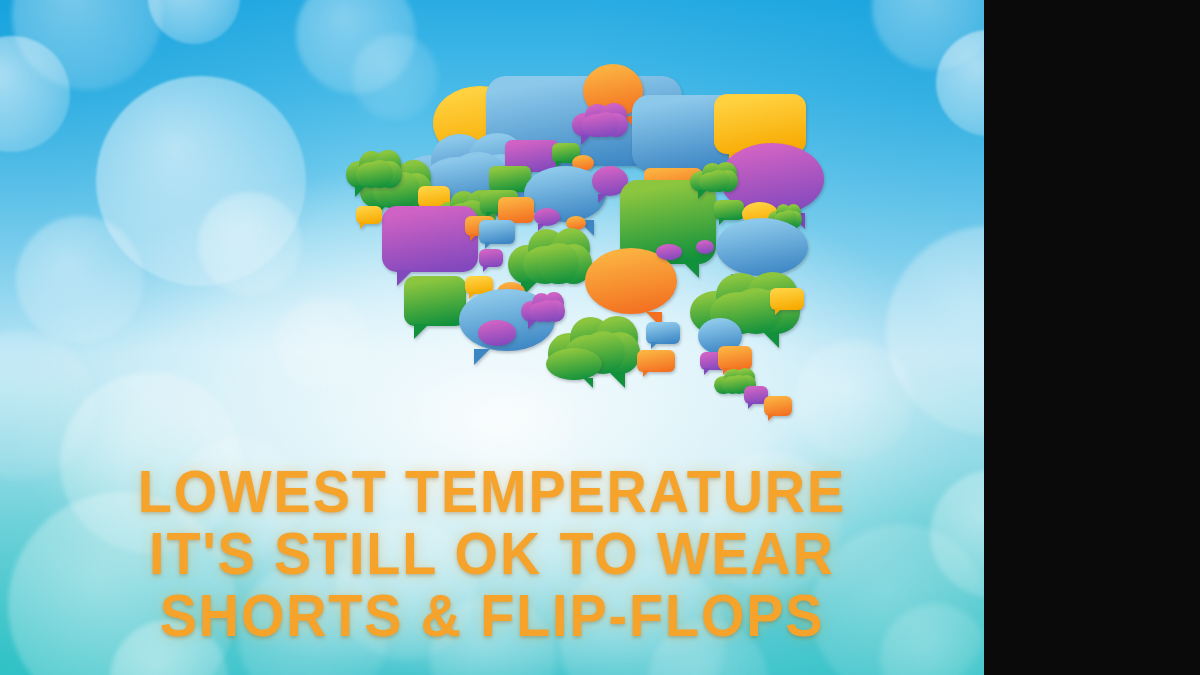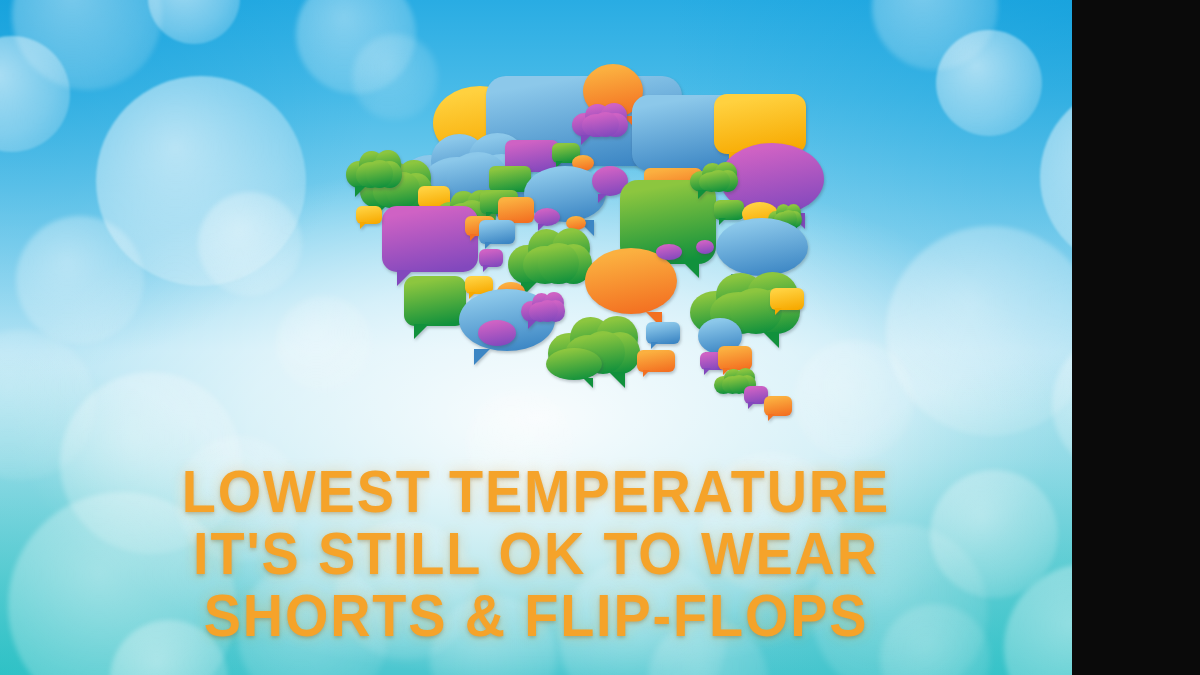--- a/index.html
+++ b/index.html
@@ -1,21 +1,21 @@
 <!DOCTYPE html>
 <html><head>
 <meta charset="utf-8">
 <style>
   html, body {
     margin: 0; padding: 0;
     background: #0a0a0a;
   }
   #stage {
     position: relative;
-    width: 1072px;
+    width: 984px;
     height: 675px;
     overflow: hidden;
     font-family: "Liberation Sans", sans-serif;
   }
 
   
   .bg-base {
     position: absolute; inset: 0;
     background:
       radial-gradient(ellipse 70% 55% at 50% 62%, rgba(255,255,255,0.92) 0%, rgba(255,255,255,0.55) 38%, rgba(255,255,255,0.0) 70%),

